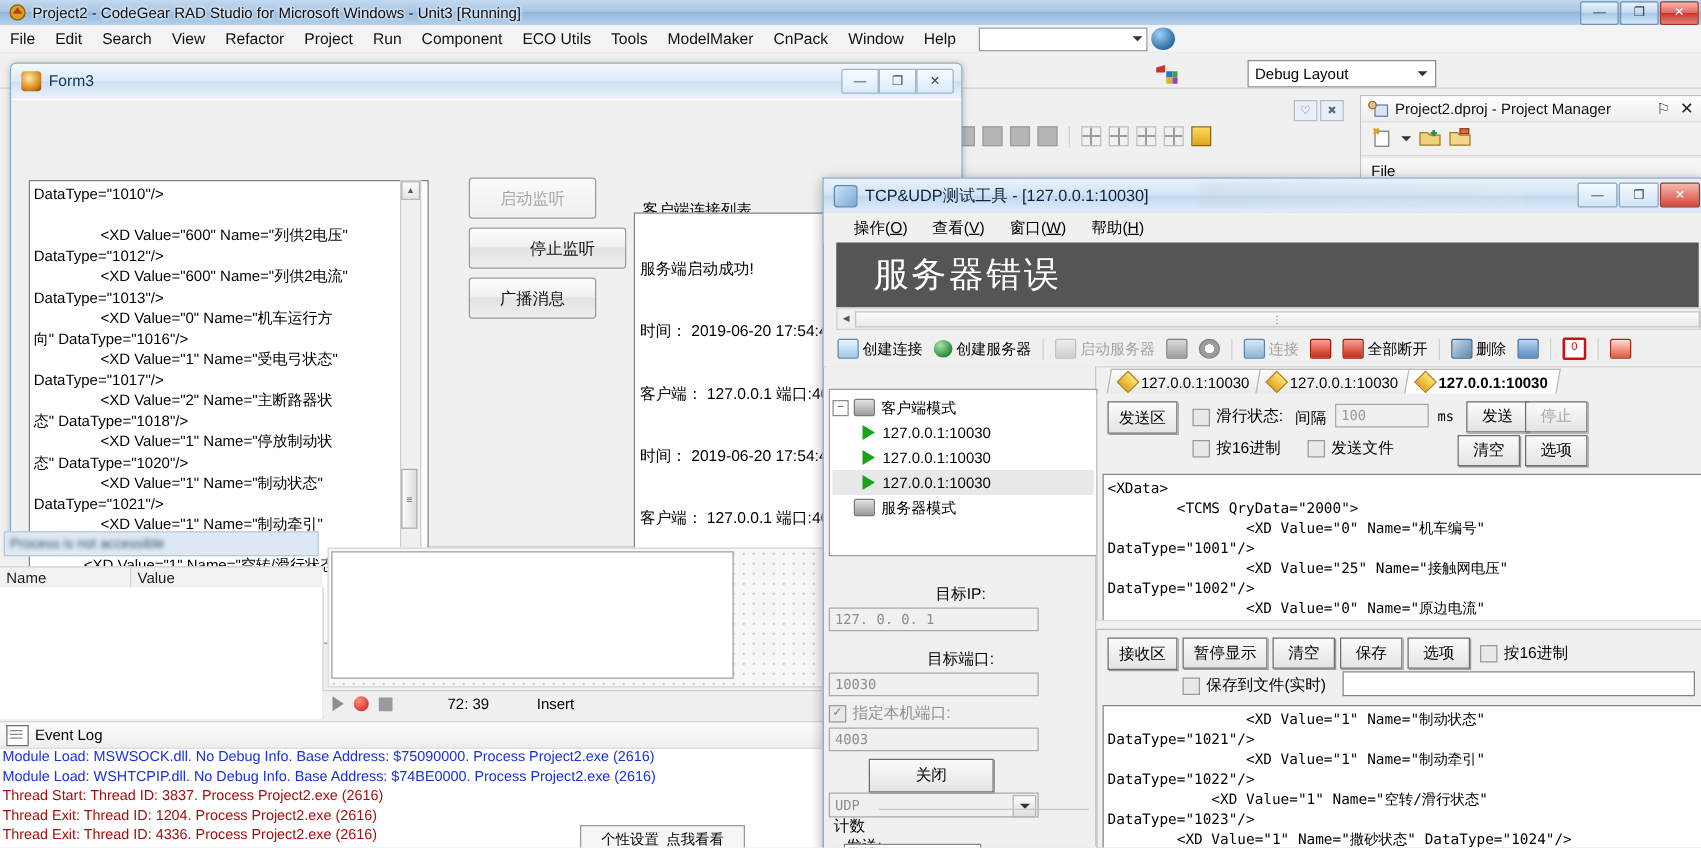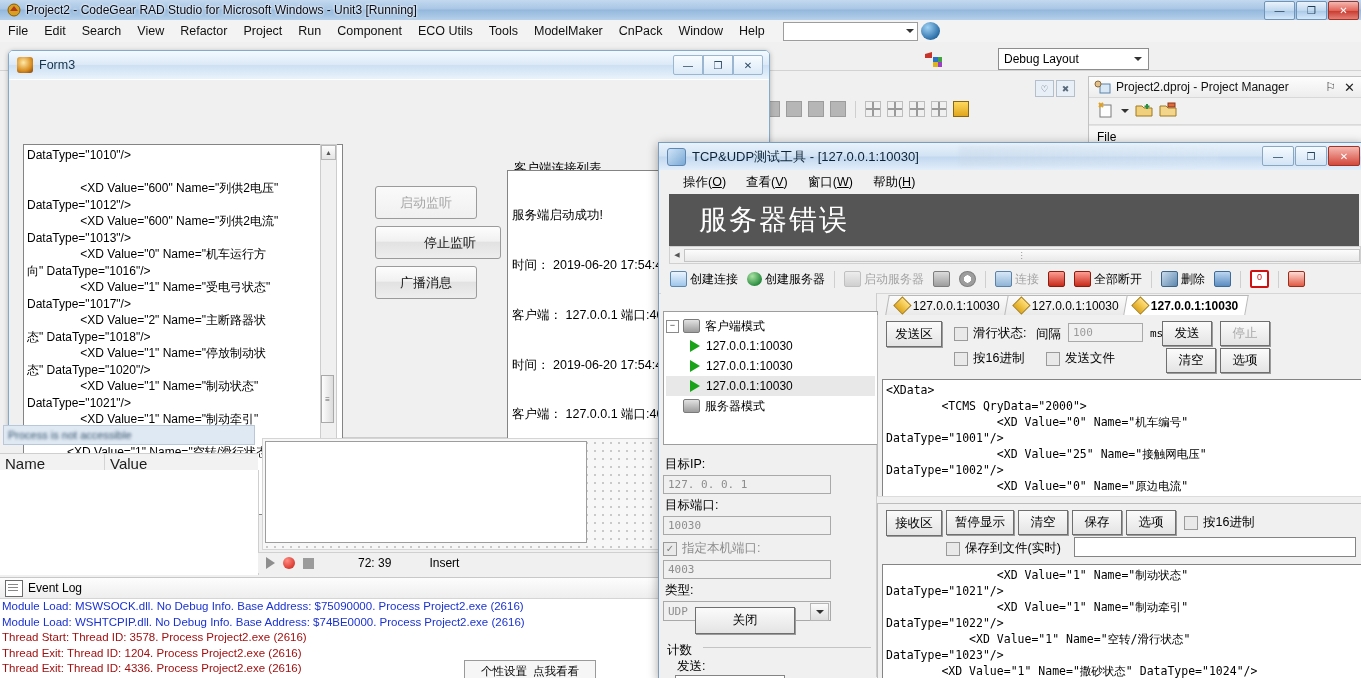--- a/index.html
+++ b/index.html
@@ -75,35 +75,35 @@
   #xml-memo{left:14px;top:64px;width:312px;height:365px;}
   .scrollbar-v{position:absolute;width:15px;background:#f0f0f0;border:1px solid #cdcdcd;}
   .sb-arrow{width:15px;height:15px;background:linear-gradient(to bottom,#fdfdfd,#e4e4e4);border:1px solid #b5b5b5;box-sizing:border-box;
      display:flex;align-items:center;justify-content:center;font-size:7px;color:#555;}
   .sb-thumb{position:absolute;width:13px;background:linear-gradient(to right,#fdfdfd,#dcdcdc);border:1px solid #a9a9a9;box-sizing:border-box;
      display:flex;align-items:center;justify-content:center;font-size:8px;color:#666;}
 
   .btn3d{
     position:absolute;border:1px solid #9b9b9b;border-radius:3px;
     background:linear-gradient(to bottom,#fdfdfd 0%,#f1f1f1 45%,#e2e2e2 50%,#eeeeee 100%);
-    display:flex;align-items:center;justify-content:center;font-size:13px;color:#111;margin-top:44px;
+    display:flex;align-items:center;justify-content:center;font-size:13px;color:#111;
   }
   .btn3d.disabled{color:#a7a7a7;background:linear-gradient(to bottom,#fafafa,#f0f0f0);}
 
   
   #clientlist-group{position:absolute;left:498px;top:80px;width:260px;height:350px;}
   #clientlist-label{position:absolute;left:4px;top:0;font-size:12.5px;background:#f0f0f0;padding:0 3px;}
   #clientlist-box{position:absolute;left:0;top:10px;width:258px;height:340px;background:#fff;border:1px solid #848484;
      font-size:12.5px;line-height:16.6px;padding:3px 4px;overflow:hidden;white-space:pre;}
 
   
   #blurred-bar{position:absolute;left:3px;top:425px;width:250px;height:18px;background:#dfe9f3;border:1px solid #b8c8d8;}
   #blurred-bar span{filter:blur(1.6px);font-size:11px;color:#33506b;padding-left:4px;display:block;line-height:18px;}
   #nv-head{position:absolute;left:0;top:453px;width:258px;height:17px;background:#f2f2f2;border-top:1px solid #cfcfcf;border-bottom:1px solid #cfcfcf;}
-  #nv-head .c{position:absolute;top:1px;font-size:15px;color:#1b1b1b;}
+  #nv-head .c{position:absolute;top:1px;font-size:12px;color:#1b1b1b;}
   #nv-body{position:absolute;left:0;top:470px;width:258px;height:105px;background:#fff;border-right:1px solid #cfcfcf;}
   #nv-split{position:absolute;left:104px;top:453px;width:1px;height:122px;background:#d3d3d3;}
 
   
   #designer{position:absolute;left:262px;top:438px;width:400px;height:110px;background:#f7f7f7;
     background-image:radial-gradient(#c9c9c9 1px,transparent 1px);background-size:8px 8px;border:1px solid #d5d5d5;}
   #designer-inner{position:absolute;left:2px;top:2px;width:320px;height:100px;background:#fff;border:1px solid #9d9d9d;}
 
   
   #editor-status{position:absolute;left:258px;top:552px;width:404px;height:20px;background:#f0f0f0;border-top:1px solid #d0d0d0;
@@ -205,21 +205,21 @@
   #prop-head .x{position:absolute;right:6px;font-size:12px;font-weight:bold;}
   #prop-tree{position:absolute;left:2px;top:18px;width:209px;height:124px;background:#fff;border:1px solid #9d9d9d;font-size:12px;padding:4px 2px;}
   .tnode{display:flex;align-items:center;height:20px;}
   .tnode .exp{width:11px;height:11px;border:1px solid #8a8a8a;background:#fff;font-size:9px;line-height:9px;text-align:center;margin-right:4px;color:#333;}
   .tnode .pcico{width:15px;height:12px;background:linear-gradient(to bottom,#e2e2e2,#9c9c9c);border:1px solid #7a7a7a;border-radius:2px;margin-right:5px;}
   .tnode .play{width:0;height:0;border-top:6px solid transparent;border-bottom:6px solid transparent;border-left:10px solid #19a319;margin-right:6px;}
   .tnode.child{padding-left:24px;}
   .tnode.sel{background:#e8e8e8;}
 
   #prop-fields{position:absolute;left:2px;top:160px;width:209px;}
-  .fld-label{font-size:12.5px;margin:3px 0 2px 2px;}
+  .fld-label{font-size:12.5px;margin:14px 0 2px 2px;text-align:center;}
   .fld-input{width:168px;height:19px;background:#f0f0f0;border:1px solid #a9a9a9;box-sizing:border-box;
      font-family:"DejaVu Sans Mono","Liberation Mono",monospace;font-size:11px;color:#8d8d8d;padding:2px 4px;}
   .fld-check{display:flex;align-items:center;gap:5px;font-size:12.5px;color:#8d8d8d;margin-top:5px;}
   .chk{width:12px;height:12px;border:1px solid #9a9a9a;background:#e9e9e9;display:flex;align-items:center;justify-content:center;font-size:10px;color:#7d7d7d;}
   .chk.on:after{content:"\2713";}
   .fld-select{width:168px;height:20px;background:#f0f0f0;border:1px solid #a9a9a9;display:flex;align-items:center;
      font-family:"DejaVu Sans Mono","Liberation Mono",monospace;font-size:11px;color:#8d8d8d;padding-left:4px;position:relative;box-sizing:border-box;}
   .fld-select .arrowbox{position:absolute;right:1px;top:1px;width:17px;height:16px;border:1px solid #b5b5b5;
      background:linear-gradient(to bottom,#fbfbfb,#dedede);display:flex;align-items:center;justify-content:center;}
   .grp-line{position:absolute;height:1px;background:#c4c4c4;}
@@ -456,21 +456,21 @@
   </div>
 
   <div id="eventlog">
     <div id="eventlog-head">
       <span class="elico"></span>
       <span>Event Log</span>
     </div>
     <div id="eventlog-rows">
       <div class="ev-blue">Module Load: MSWSOCK.dll. No Debug Info. Base Address: $75090000. Process Project2.exe (2616)</div>
       <div class="ev-blue">Module Load: WSHTCPIP.dll. No Debug Info. Base Address: $74BE0000. Process Project2.exe (2616)</div>
-      <div class="ev-red">Thread Start: Thread ID: 3578. Process Project2.exe (2616)</div>
+      <div class="ev-red">Thread Start: Thread ID: 3837. Process Project2.exe (2616)</div>
       <div class="ev-red">Thread Exit: Thread ID: 1204. Process Project2.exe (2616)</div>
       <div class="ev-red">Thread Exit: Thread ID: 4336. Process Project2.exe (2616)</div>
     </div>
   </div>
 
   <div id="mini-popup">
     <span>个性设置</span>
     <span>点我看看</span>
   </div>
 </div>
@@ -644,21 +644,21 @@
 
     <div class="pane-chk" style="position:absolute;left:76px;top:35px;">
       <span class="chk"></span>
       <span>按16进制</span>
     </div>
     <div class="pane-chk" style="position:absolute;left:168px;top:35px;">
       <span class="chk"></span>
       <span>发送文件</span>
     </div>
 
-    <div class="pane-btn" style="position:absolute;left:284px;top:6px;width:48px;height:23px;">发送</div>
+    <div class="pane-btn" style="position:absolute;left:295px;top:6px;width:48px;height:23px;">发送</div>
     <div class="pane-btn dis" style="position:absolute;left:342px;top:6px;width:48px;height:23px;">停止</div>
     <div class="pane-btn" style="position:absolute;left:288px;top:33px;width:48px;height:23px;">清空</div>
     <div class="pane-btn" style="position:absolute;left:342px;top:33px;width:48px;height:23px;">选项</div>
 
     <div class="mono-memo" style="left:4px;top:64px;width:476px;height:112px;">&lt;XData&gt;
         &lt;TCMS QryData="2000"&gt;
                 &lt;XD Value="0" Name="机车编号"
 DataType="1001"/&gt;
                 &lt;XD Value="25" Name="接触网电压"
 DataType="1002"/&gt;

